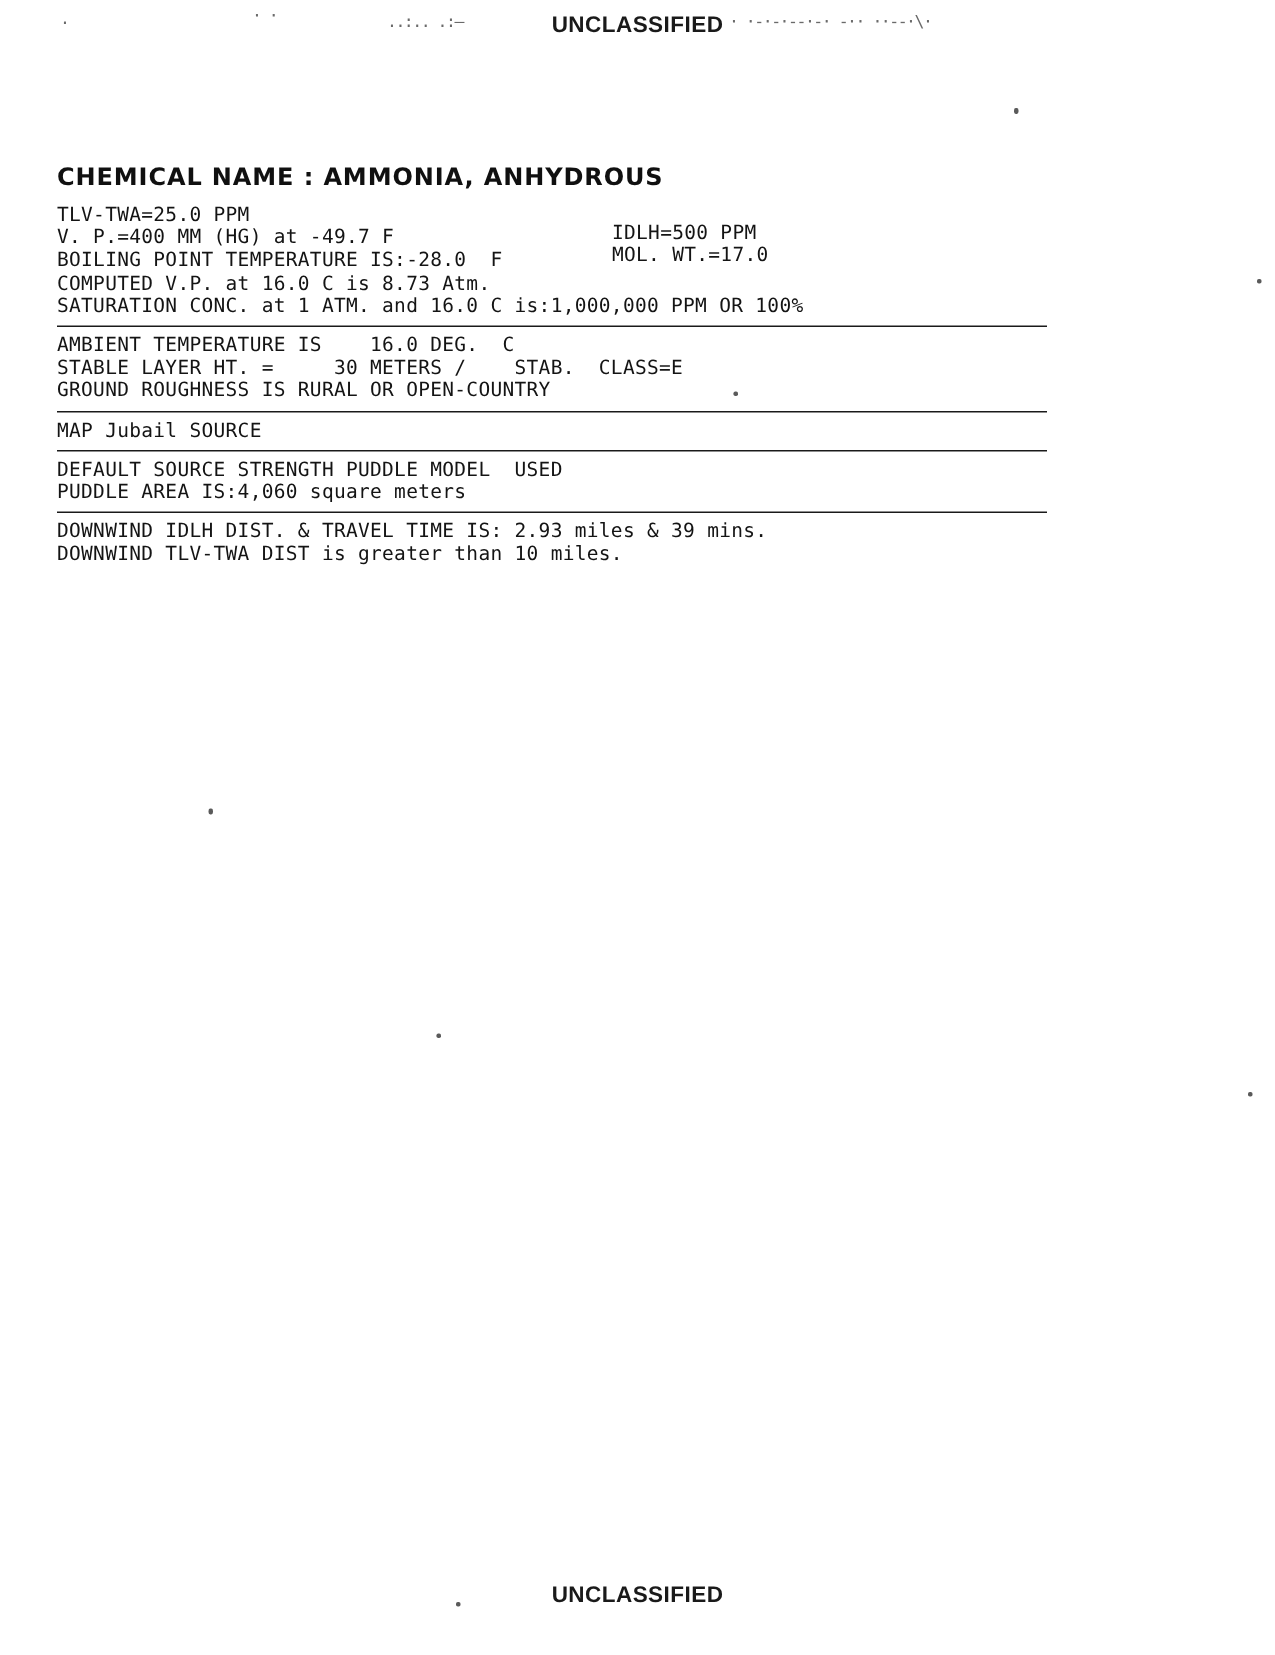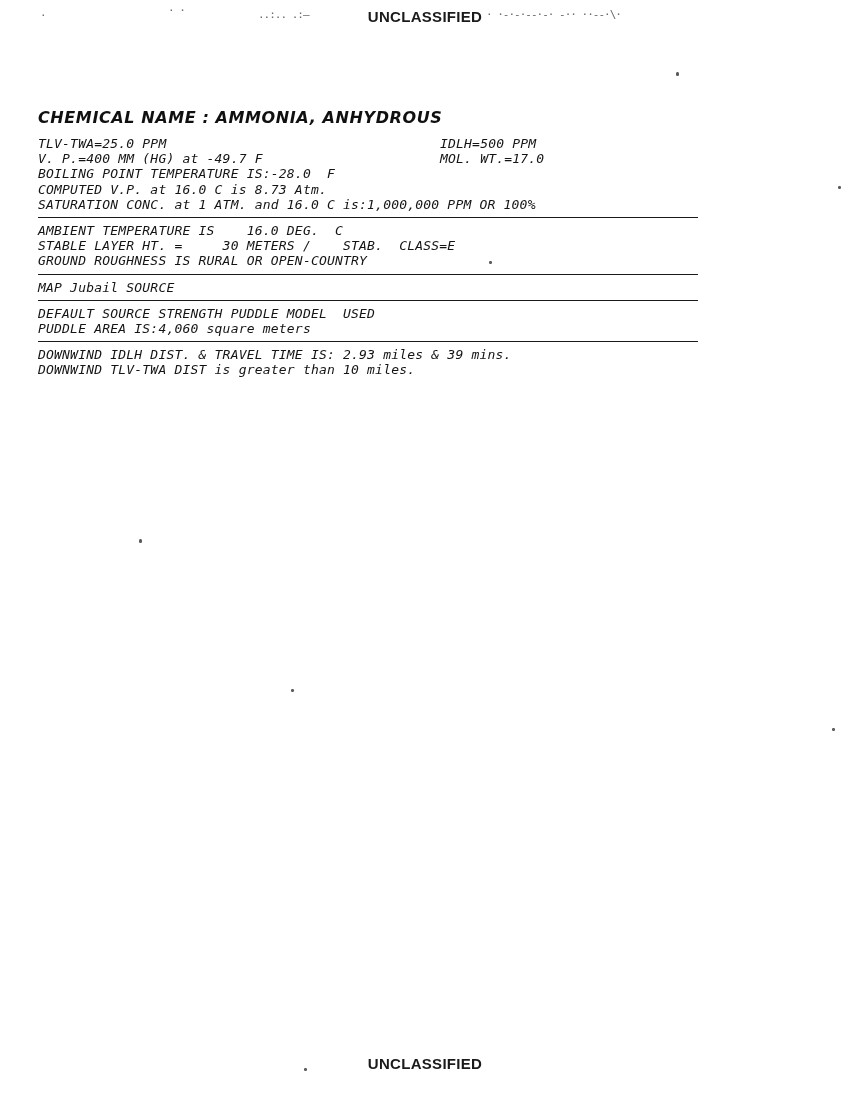--- a/index.html
+++ b/index.html
@@ -61,21 +61,20 @@
     letter-spacing: -1px;
     white-space: nowrap;
   }
 
   
   .doc {
     position: absolute;
     left: 38px;
     top: 108px;
     width: 700px;
-    font-style: italic;
   }
 
   .chem-title {
     font-family: "DejaVu Sans", sans-serif;
     font-size: 16px;
     font-weight: 700;
     letter-spacing: 0.6px;
     color: #101010;
     margin-bottom: 9px;
     white-space: nowrap;
@@ -100,22 +99,21 @@
     margin: 0 0 5px 0;
     width: 660px;
   }
 
   .two-col {
     position: relative;
   }
   .right-col {
     position: absolute;
     left: 370px;
-    top: 0;
-    margin-left: 32px;
+    top: 12px;
   }
   .right-col .mono { line-height: 15.2px; }
 </style>
 </head>
 <body>
 
 <div class="page">
 
   <div class="smudge" style="left:40px; top:6px;">.</div>
   <div class="smudge" style="left:168px; top:4px;">· ·</div>

